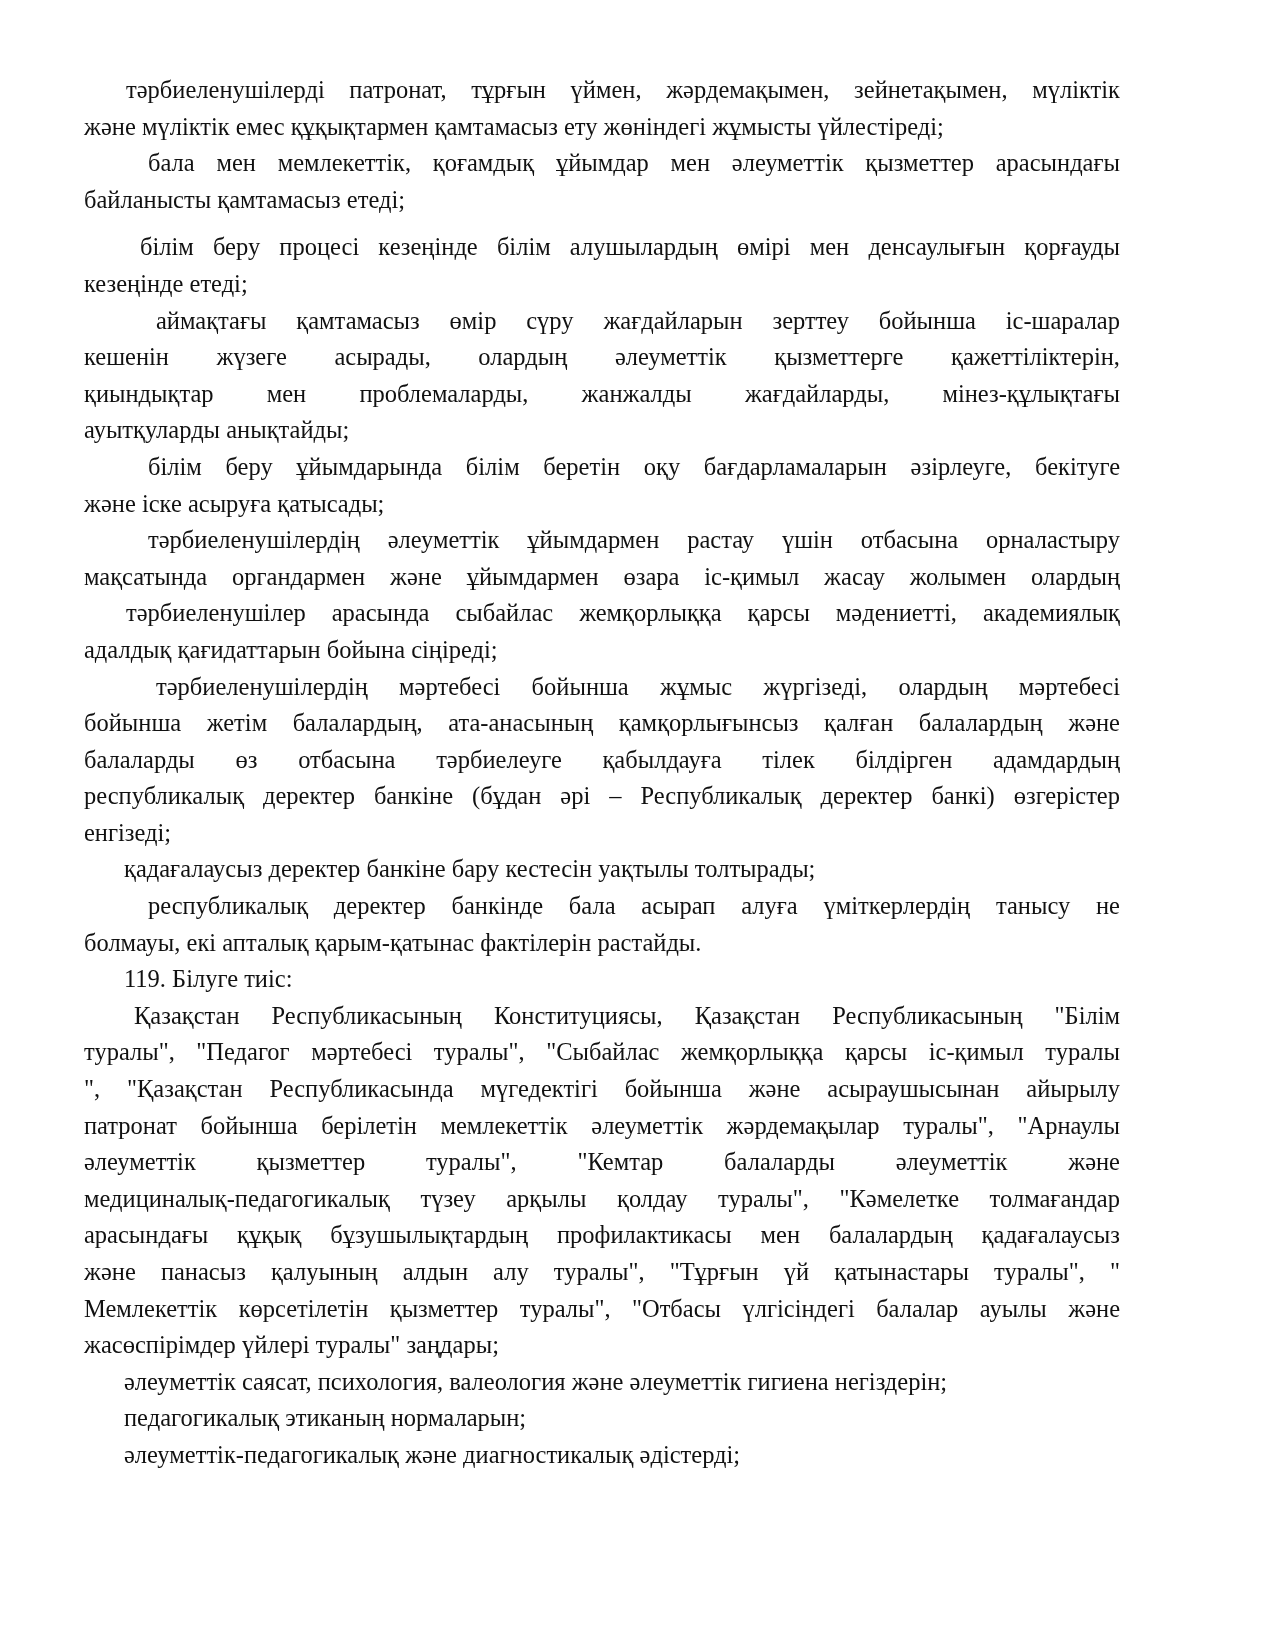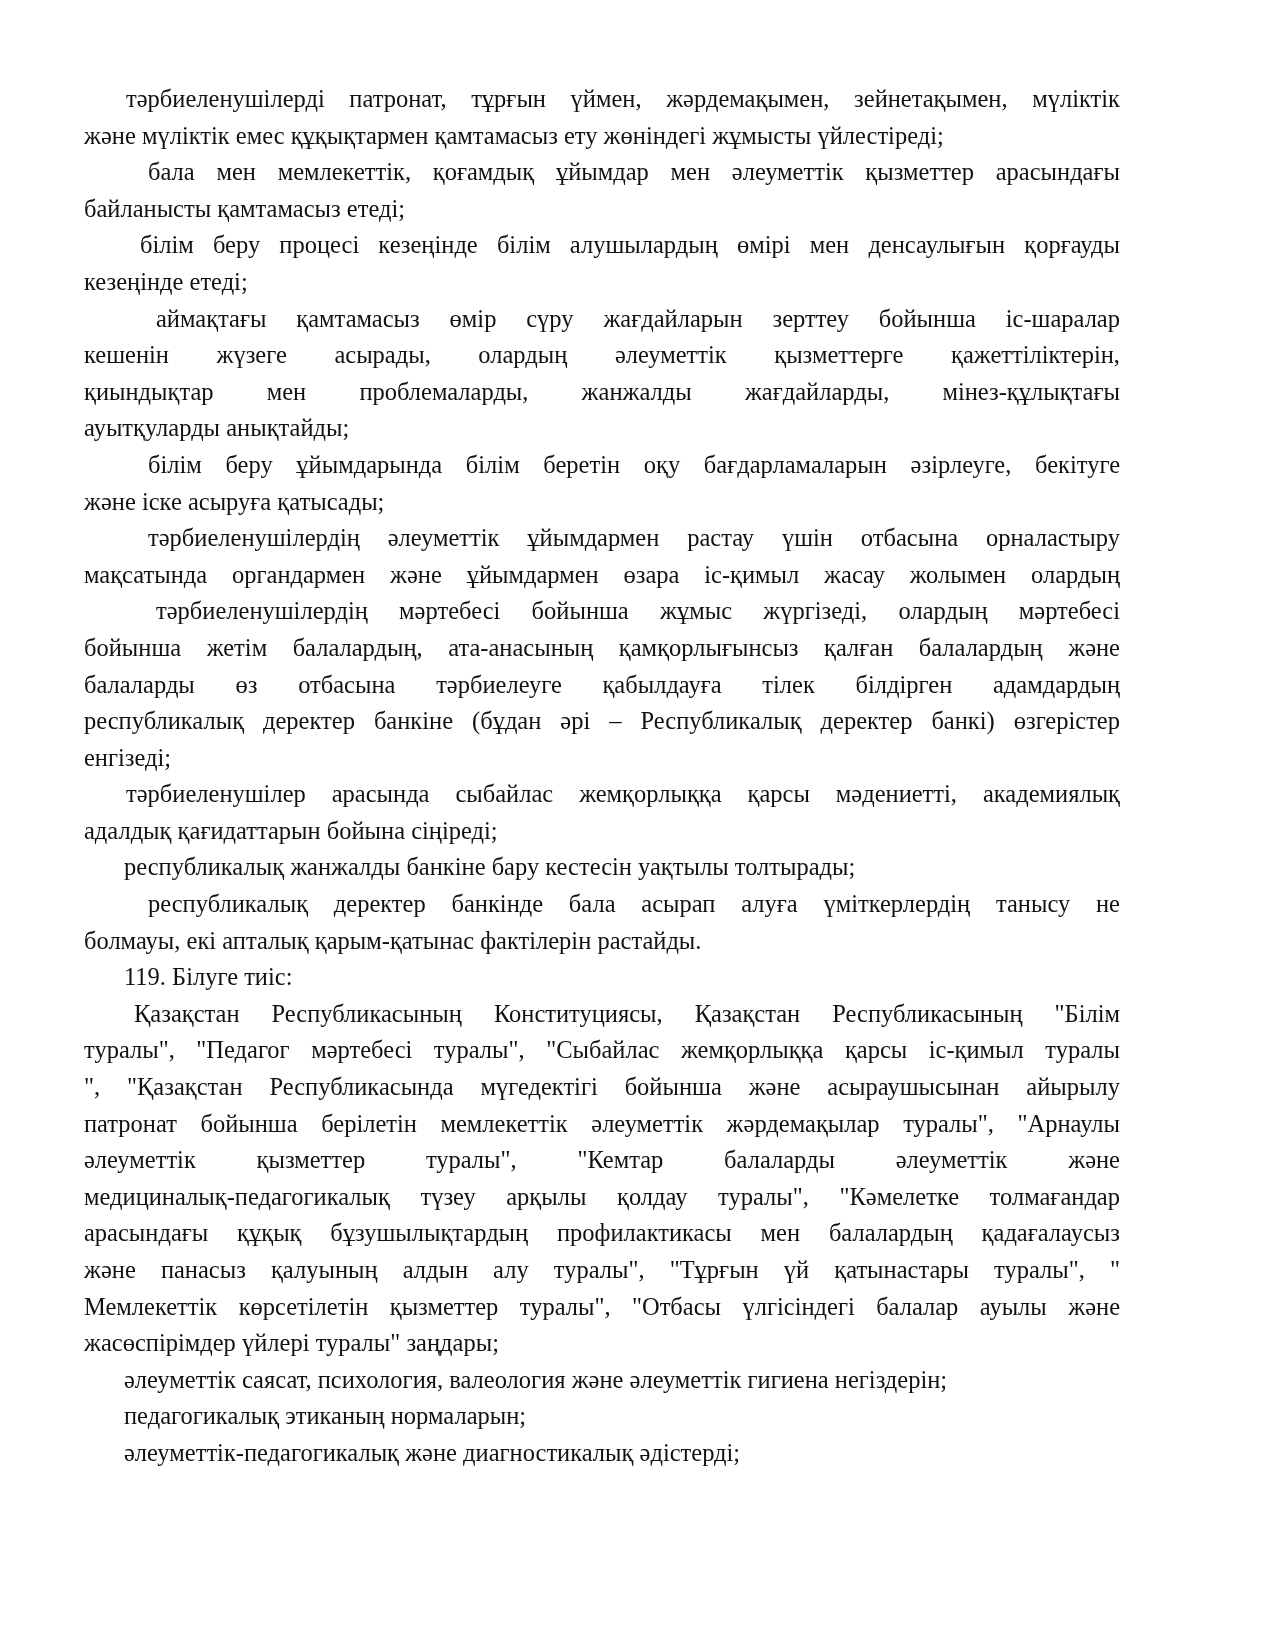--- a/index.html
+++ b/index.html
@@ -1,28 +1,28 @@
 <!DOCTYPE html>
 <html><head>
 <meta charset="utf-8">
 <style>
   html, body { margin: 0; padding: 0; background: #ffffff; }
   body { width: 1275px; height: 1650px; position: relative; overflow: hidden; }
   .page {
-    position: absolute; left: 84px; top: 81px; width: 1036px;
+    position: absolute; left: 84px; top: 72px; width: 1036px;
     font-family: "Liberation Serif", serif; font-size: 24.5px; color: #111;
   }
   .para { margin: 0; }
   .line {
     display: block; height: 36.6px; line-height: 36.6px; white-space: nowrap;
   }
   .line.just { text-align: justify; text-align-last: justify; white-space: normal; overflow: hidden; }
   .i1 { padding-left: 42px; }
   .i2 { padding-left: 50px; }
-  .i3 { padding-left: 56px; }
+  .i3 { padding-left: 56px; margin-top: 11px; }
   .i4 { padding-left: 64px; }
   .i5 { padding-left: 72px; }
   .i6 { padding-left: 40px; }
 </style>
 </head>
 <body>
 
 <div class="page">
 
   <p class="para">
@@ -51,34 +51,34 @@
     <span class="line just i4">білім беру ұйымдарында білім беретін оқу бағдарламаларын әзірлеуге, бекітуге</span>
     <span class="line">және іске асыруға қатысады;</span>
   </p>
 
   <p class="para">
     <span class="line just i4">тәрбиеленушілердің әлеуметтік ұйымдармен растау үшін отбасына орналастыру</span>
     <span class="line just">мақсатында органдармен және ұйымдармен өзара іс-қимыл жасау жолымен олардың</span>
   </p>
 
   <p class="para">
+    <span class="line just i1">тәрбиеленушілер арасында сыбайлас жемқорлыққа қарсы мәдениетті, академиялық</span>
+    <span class="line">адалдық қағидаттарын бойына сіңіреді;</span>
+  </p>
+
+  <p class="para">
     <span class="line just i5">тәрбиеленушілердің мәртебесі бойынша жұмыс жүргізеді, олардың мәртебесі</span>
     <span class="line just">бойынша жетім балалардың, ата-анасының қамқорлығынсыз қалған балалардың және</span>
     <span class="line just">балаларды өз отбасына тәрбиелеуге қабылдауға тілек білдірген адамдардың</span>
     <span class="line just">республикалық деректер банкіне (бұдан әрі – Республикалық деректер банкі) өзгерістер</span>
     <span class="line">енгізеді;</span>
   </p>
 
   <p class="para">
-    <span class="line just i1">тәрбиеленушілер арасында сыбайлас жемқорлыққа қарсы мәдениетті, академиялық</span>
-    <span class="line">адалдық қағидаттарын бойына сіңіреді;</span>
-  </p>
-
-  <p class="para">
-    <span class="line i6">республикалық жанжалды банкіне бару кестесін уақтылы толтырады;</span>
+    <span class="line i6">қадағалаусыз деректер банкіне бару кестесін уақтылы толтырады;</span>
   </p>
 
   <p class="para">
     <span class="line just i4">республикалық деректер банкінде бала асырап алуға үміткерлердің танысу не</span>
     <span class="line">болмауы, екі апталық қарым-қатынас фактілерін растайды.</span>
   </p>
 
   <p class="para">
     <span class="line i6">119. Білуге тиіс:</span>
   </p>

